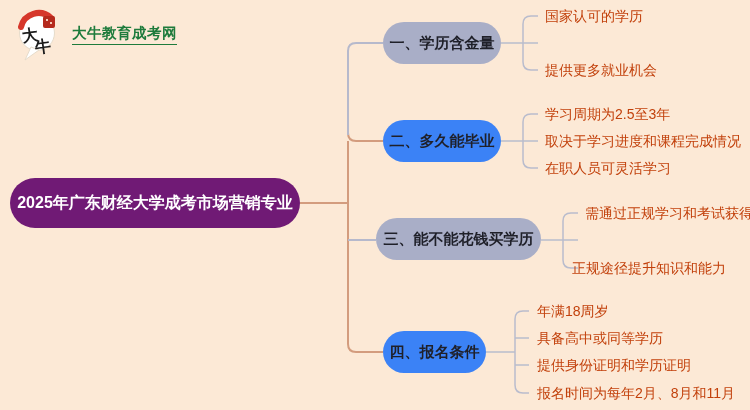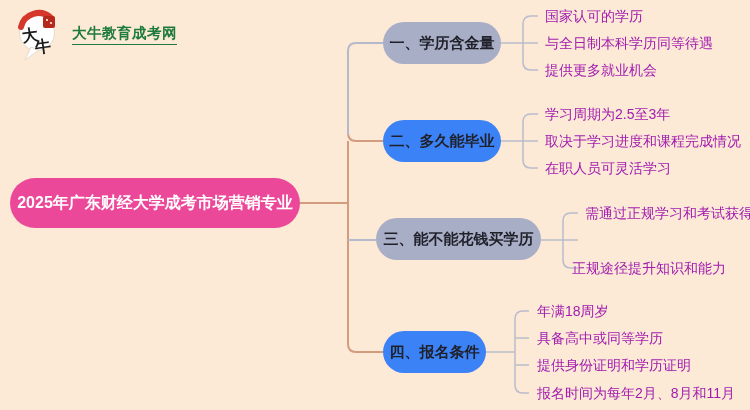--- a/index.html
+++ b/index.html
@@ -19,21 +19,21 @@
   .logo-title{
     font-size:14.5px;font-weight:bold;color:#1e7b3c;
     letter-spacing:0.5px;line-height:1.25;white-space:nowrap;
   }
   .logo-divider{border-bottom:1.5px solid #1e7b3c;margin:1px 0 1px 0;}
   .logo-url{font-size:11px;font-weight:bold;color:#1e7b3c;letter-spacing:0.3px;white-space:nowrap;}
 
   
   .root{
     position:absolute;left:10px;top:178px;width:290px;height:50px;z-index:1;
-    background:#ec4899;border-radius:25px;
+    background:#701a75;border-radius:25px;
     color:#ffffff;font-size:16px;font-weight:bold;
     display:flex;align-items:center;justify-content:center;
     white-space:nowrap;cursor:pointer;
   }
 
   
   .branch{
     position:absolute;height:42px;z-index:1;border-radius:21px;
     display:flex;align-items:center;justify-content:center;
     font-size:15px;font-weight:bold;color:#1f2029;
@@ -42,21 +42,21 @@
   .lav{background:#a9aec7;}
   .sal{background:#3b82f6;}
   .b1{left:383px;top:22px;width:118px;}
   .b2{left:383px;top:120px;width:118px;}
   .b3{left:376px;top:218px;width:165px;}
   .b4{left:383px;top:331px;width:103px;text-align:center;}
 
   
   .leaf{
     position:absolute;z-index:1;
-    font-size:14px;color:#a21caf;line-height:1;
+    font-size:14px;color:#c2410c;line-height:1;
     transform:translateY(-50%);white-space:nowrap;
   }
 </style>
 </head>
 <body>
 
 <div class="stage">
 
   <svg class="connectors" width="750" height="410" viewBox="0 0 750 410">
 
@@ -114,21 +114,20 @@
   </div>
 
   <div class="root">2025年广东财经大学成考市场营销专业</div>
 
   <div class="branch lav b1">一、学历含金量</div>
   <div class="branch sal b2">二、多久能毕业</div>
   <div class="branch lav b3">三、能不能花钱买学历</div>
   <div class="branch sal b4">四、报名条件</div>
 
   <div class="leaf" style="left:545px;top:16px">国家认可的学历</div>
-  <div class="leaf" style="left:545px;top:43px">与全日制本科学历同等待遇</div>
   <div class="leaf" style="left:545px;top:70px">提供更多就业机会</div>
 
   <div class="leaf" style="left:545px;top:114px">学习周期为2.5至3年</div>
   <div class="leaf" style="left:545px;top:141px">取决于学习进度和课程完成情况</div>
   <div class="leaf" style="left:545px;top:168px">在职人员可灵活学习</div>
 
   <div class="leaf" style="left:585px;top:213px">需通过正规学习和考试获得</div>
   <div class="leaf" style="left:572px;top:268px">正规途径提升知识和能力</div>
 
   <div class="leaf" style="left:537px;top:311px">年满18周岁</div>

